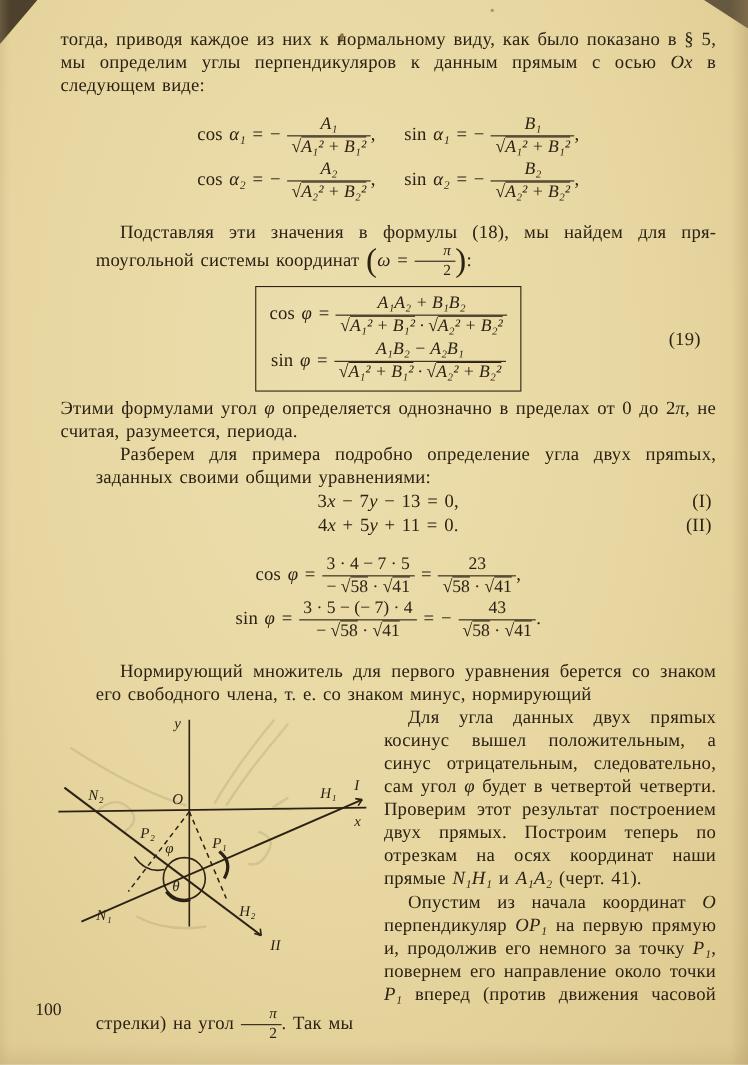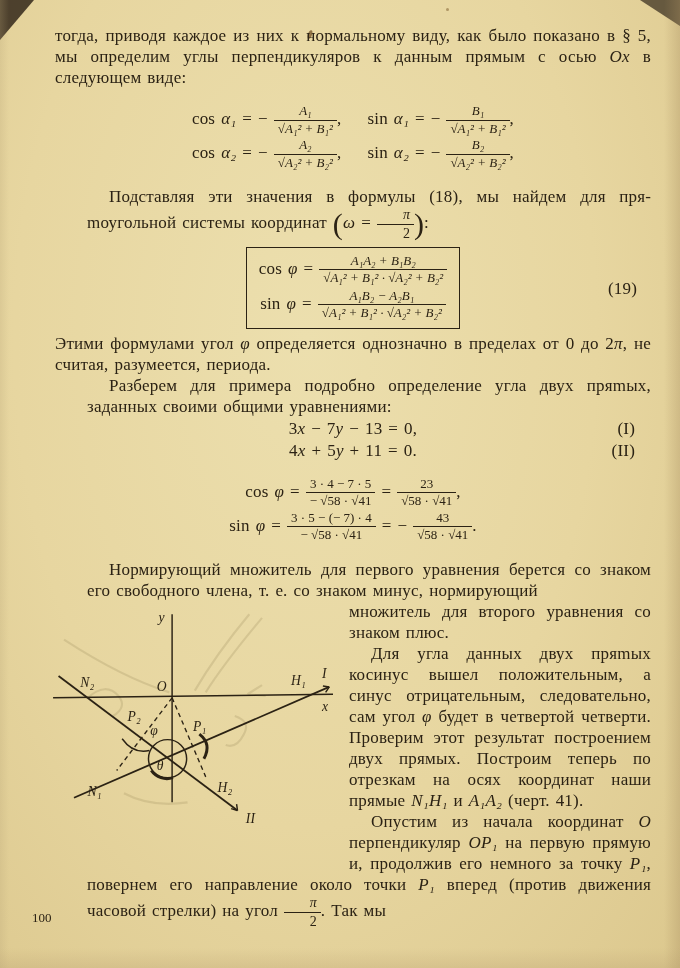--- a/index.html
+++ b/index.html
@@ -33,40 +33,40 @@
   }
   p{margin:0;}
   .indent{text-indent:22px;margin-left:32px;}
   i{font-style:italic;}
 
   
   .mblock{text-align:center;margin:16px 0;}
   .mrow{margin:2px 0;white-space:nowrap;}
   .fn{font-style:normal;}
   .frac{display:inline-block;vertical-align:middle;text-align:center;
-    line-height:1.12;font-size:13px;letter-spacing:0;word-spacing:0;}
+    line-height:1.12;font-size:16px;letter-spacing:0;word-spacing:0;}
   .frac .num{display:block;padding:0 4px 1px;border-bottom:1.3px solid #2b2214;}
   .frac .den{display:block;padding:1px 4px 0;}
   .rad{text-decoration:overline;}
   .it{font-style:italic;}
   .gap{display:inline-block;width:26px;}
   .m19wrap{position:relative;text-align:center;margin:5px 0 4px;}
   .box19{display:inline-block;border:1.6px solid #2b2214;padding:3px 12px 4px;}
   .box19 .mrow{margin:3px 0;}
   .eq-label-abs{position:absolute;right:14px;top:50%;transform:translateY(-50%);}
-  .eqline{position:relative;text-align:center;margin:1px 12px;}
+  .eqline{position:relative;text-align:center;margin:1px 0;}
   .eqline .eq-label{position:absolute;right:4px;top:0;}
   .bigp{font-size:30px;vertical-align:middle;font-style:normal;position:relative;top:-1px;}
   .frac.small{font-size:14px;}
 
   
   .fig-wrap{float:left;width:300px;margin:6px 16px 2px -22px;text-align:center;}
   .fig-wrap svg{display:block;}
   .fig-caption{font-size:16px;margin-top:2px;letter-spacing:.5px;}
-  .page-num{position:absolute;left:32px;top:910px;font-size:13px;}
+  .page-num{position:absolute;left:32px;top:910px;font-size:16px;}
   .clearfix::after{content:"";display:block;clear:both;}
 </style>
 </head>
 <body>
 
 <div class="corner-tl"></div>
 <div class="corner-tr"></div>
 <div class="edge-r"></div>
 <div class="edge-b"></div>
 <div class="edge-l"></div>
@@ -169,19 +169,18 @@
         <text x="104" y="126">P₂</text>
         <text x="176" y="136">P₁</text>
         <text x="129" y="141">φ</text>
         <text x="136" y="179">θ</text>
         <text x="318" y="78">I</text>
         <text x="234" y="238">II</text>
       </g>
     </svg>
   </div>
 
-  <p><span>множитель для второго урав­нения со знаком плюс.</span></p>
   <p class="indent"><span>Для угла данных двух пря­mых косинус вышел положи­тельным, а синус отрицатель­ным, следовательно, сам угол </span><i>φ</i><span> будет в четвертой четверти. Проверим этот результат по­строением двух прямых. По­строим теперь по отрезкам на осях координат наши прямые </span><i>N₁H₁</i><span> и </span><i>A₁A₂</i><span> (черт. 41).</span></p>
   <p class="indent"><span><span>Опустим из начала коорди­нат </span><i>O</i><span> перпендикуляр </span><i>OP₁</i><span> на первую прямую и, продолжив его немного за точку </span><i>P₁</i><span>, повернем его направление около точки </span><i>P₁</i><span> вперед (против движения часовой стрелки) на угол </span></span><span class="frac small"><span class="num it">π</span><span class="den">2</span></span><span><span>. Так мы</span></span></p>
 
 </div>
 
 <div class="page-num">100</div>
 
 </body></html>

